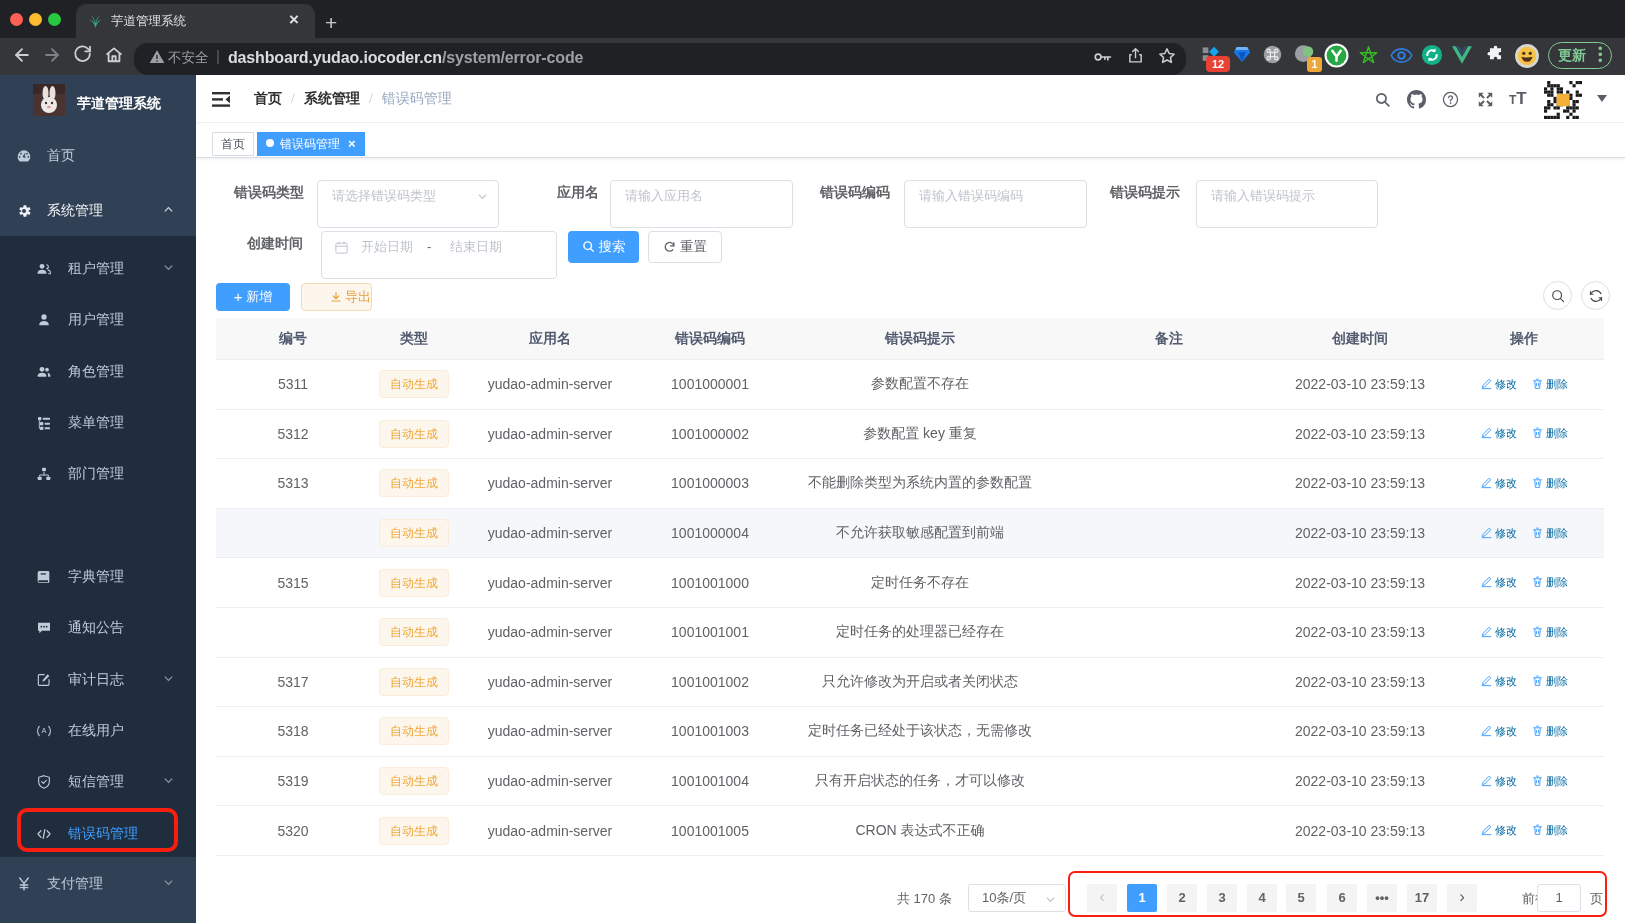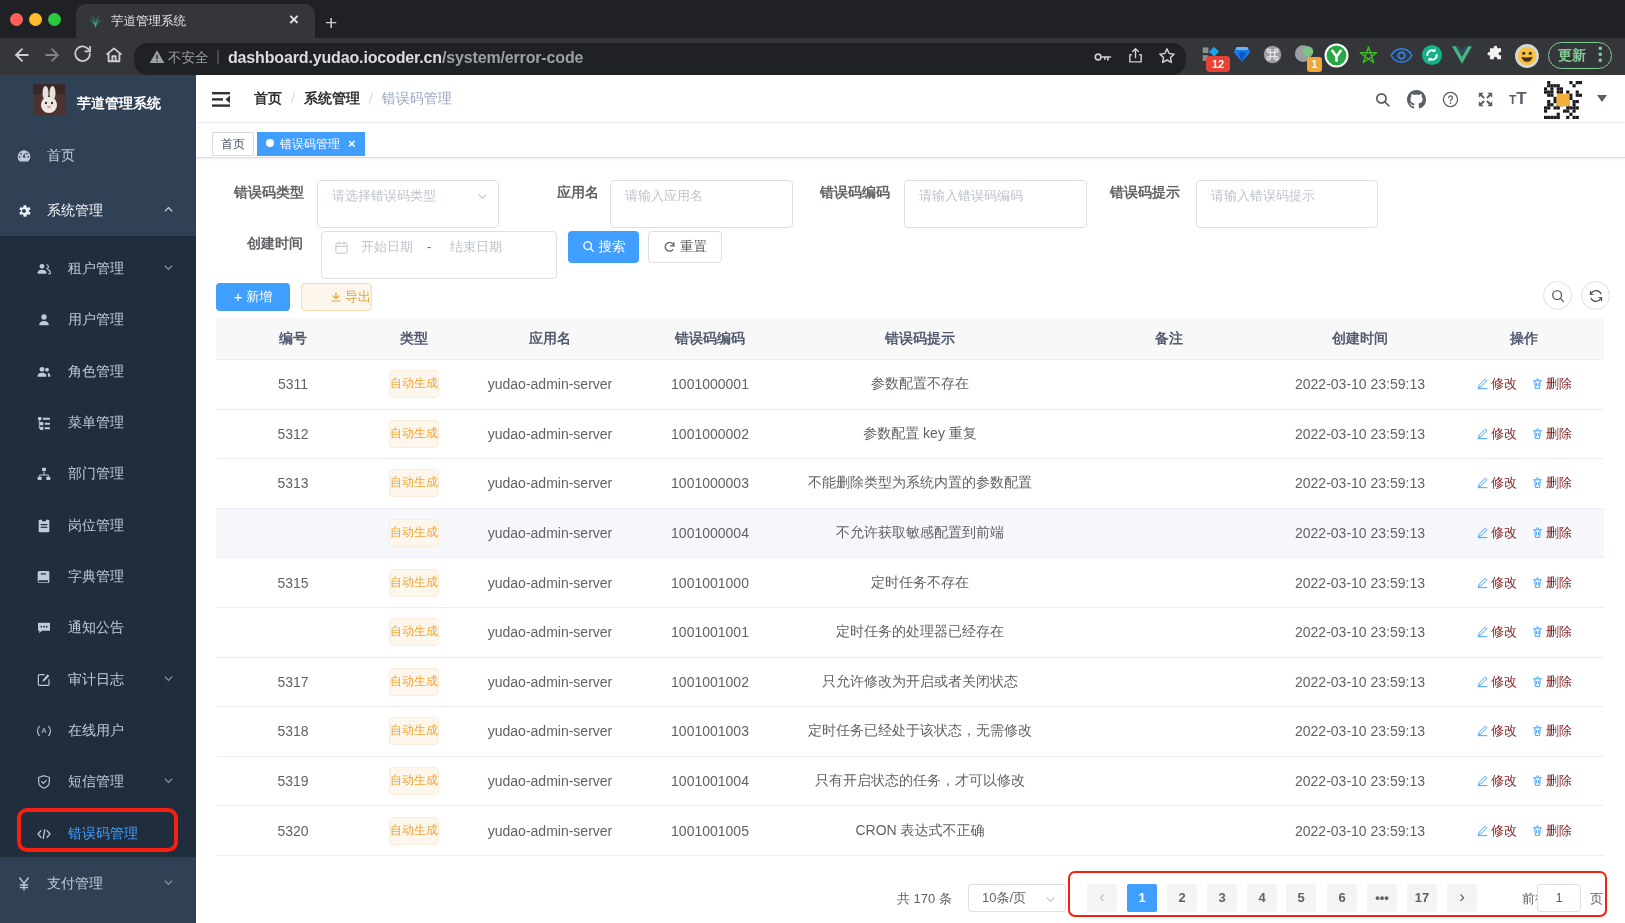--- a/index.html
+++ b/index.html
@@ -64,22 +64,22 @@
 
 #table { position:absolute; left:20px; top:243px; width:1388px; }
 .trow { position:relative; width:1388px; height:49.6px; border-bottom:1px solid #ebeef5; font-size:14px; color:#606266; }
 .trow.head { height:42px; background:#f8f8f9; font-weight:600; color:#515a6e; border-bottom:1px solid #ebeef5; }
 .trow.hover { background:#f5f7fa; }
 .cell { position:absolute; top:0; height:100%; display:flex; align-items:center; justify-content:center; }
 .c1 { left:0; width:154px; } .c2 { left:154px; width:88px; }
 .c3 { left:242px; width:184px; } .c4 { left:426px; width:136px; }
 .c5 { left:562px; width:284px; } .c6 { left:846px; width:214px; }
 .c7 { left:1060px; width:168px; } .c8 { left:1228px; width:160px; }
-.ytag { display:inline-block; width:50px; height:28px; line-height:26px; background:#fdf6ec; border:1px solid #faecd8; border-radius:4px; color:#f0a73a; font-size:12px; text-align:center;font-family:Liberation Mono, monospace; }
-.act { color:#7f1d1d; font-size:13px; }
+.ytag { display:inline-block; width:70px; height:28px; line-height:26px; background:#fdf6ec; border:1px solid #faecd8; border-radius:4px; color:#f0a73a; font-size:12px; text-align:center; }
+.act { color:#0369a1; font-size:11px; }
 .act svg { vertical-align:-2px; margin-right:2px; }
 .act .g2 { margin-left:14px; }
 
 
 #pager { position:absolute; left:0; top:795px; width:1429px; height:48px; font-size:13px; color:#606266; }
 .pbtn { position:absolute; top:14px; width:30px; height:28px; background:#f4f4f5; border-radius:2px; text-align:center; line-height:28px; font-weight:700; color:#606266; }
 .pbtn.on { background:#409eff; color:#fff; }
 #goto-input { position:absolute; left:1341px; top:14px; width:44px; height:28px; border:1px solid #dcdfe6; border-radius:3px; text-align:center; line-height:26px; color:#606266; background:#fff; }
 #sizesel { position:absolute; left:772px; top:14px; width:98px; height:28px; border:1px solid #dcdfe6; border-radius:3px; line-height:26px; padding-left:13px; color:#606266; background:#fff; }
 #redbox2 { position:absolute; left:872px; top:1px; width:539px; height:46px; border:2.6px solid #f81e10; border-radius:7px; }
@@ -280,29 +280,20 @@
       <span class="t2">角色管理</span>
     </div>
   <div class="mi" style="top:374px">
       <svg class="ic2" viewBox="0 0 24 24" fill="#bfcbd9">
         <rect x="9" y="2.5" width="6" height="5" rx="1"></rect>
         <rect x="2.5" y="16" width="6" height="5" rx="1"></rect>
         <rect x="15.5" y="16" width="6" height="5" rx="1"></rect>
         <path d="M12 8v4M5.5 16v-2.5h13V16M12 12v2" stroke="#bfcbd9" stroke-width="1.5" fill="none"></path>
       </svg>
       <span class="t2">部门管理</span>
-    </div>
-  <div class="mi" style="top:426px">
-      <svg class="ic2" viewBox="0 0 24 24" fill="#bfcbd9">
-        <rect x="4" y="2.5" width="16" height="19" rx="2"></rect>
-        <rect x="9" y="1" width="6" height="4" rx="1" fill="#1f2d3d"></rect>
-        <rect x="7" y="9" width="10" height="1.8" fill="#1f2d3d"></rect>
-        <rect x="7" y="13" width="10" height="1.8" fill="#1f2d3d"></rect>
-      </svg>
-      <span class="t2">岗位管理</span>
     </div>
   <div class="mi" style="top:477px">
       <svg class="ic2" viewBox="0 0 24 24" fill="#bfcbd9">
         <path d="M5 3h13a2 2 0 0 1 2 2v14a2 2 0 0 1-2 2H5a2.5 2.5 0 0 1-2.5-2.5v-13A2.5 2.5 0 0 1 5 3Zm0 14a1.5 1.5 0 0 0 0 3h13v-3Z"></path>
         <rect x="7" y="6.5" width="8" height="1.8" fill="#1f2d3d"></rect>
       </svg>
       <span class="t2">字典管理</span>
     </div>
   <div class="mi" style="top:528px">
       <svg class="ic2" viewBox="0 0 24 24" fill="#bfcbd9">

